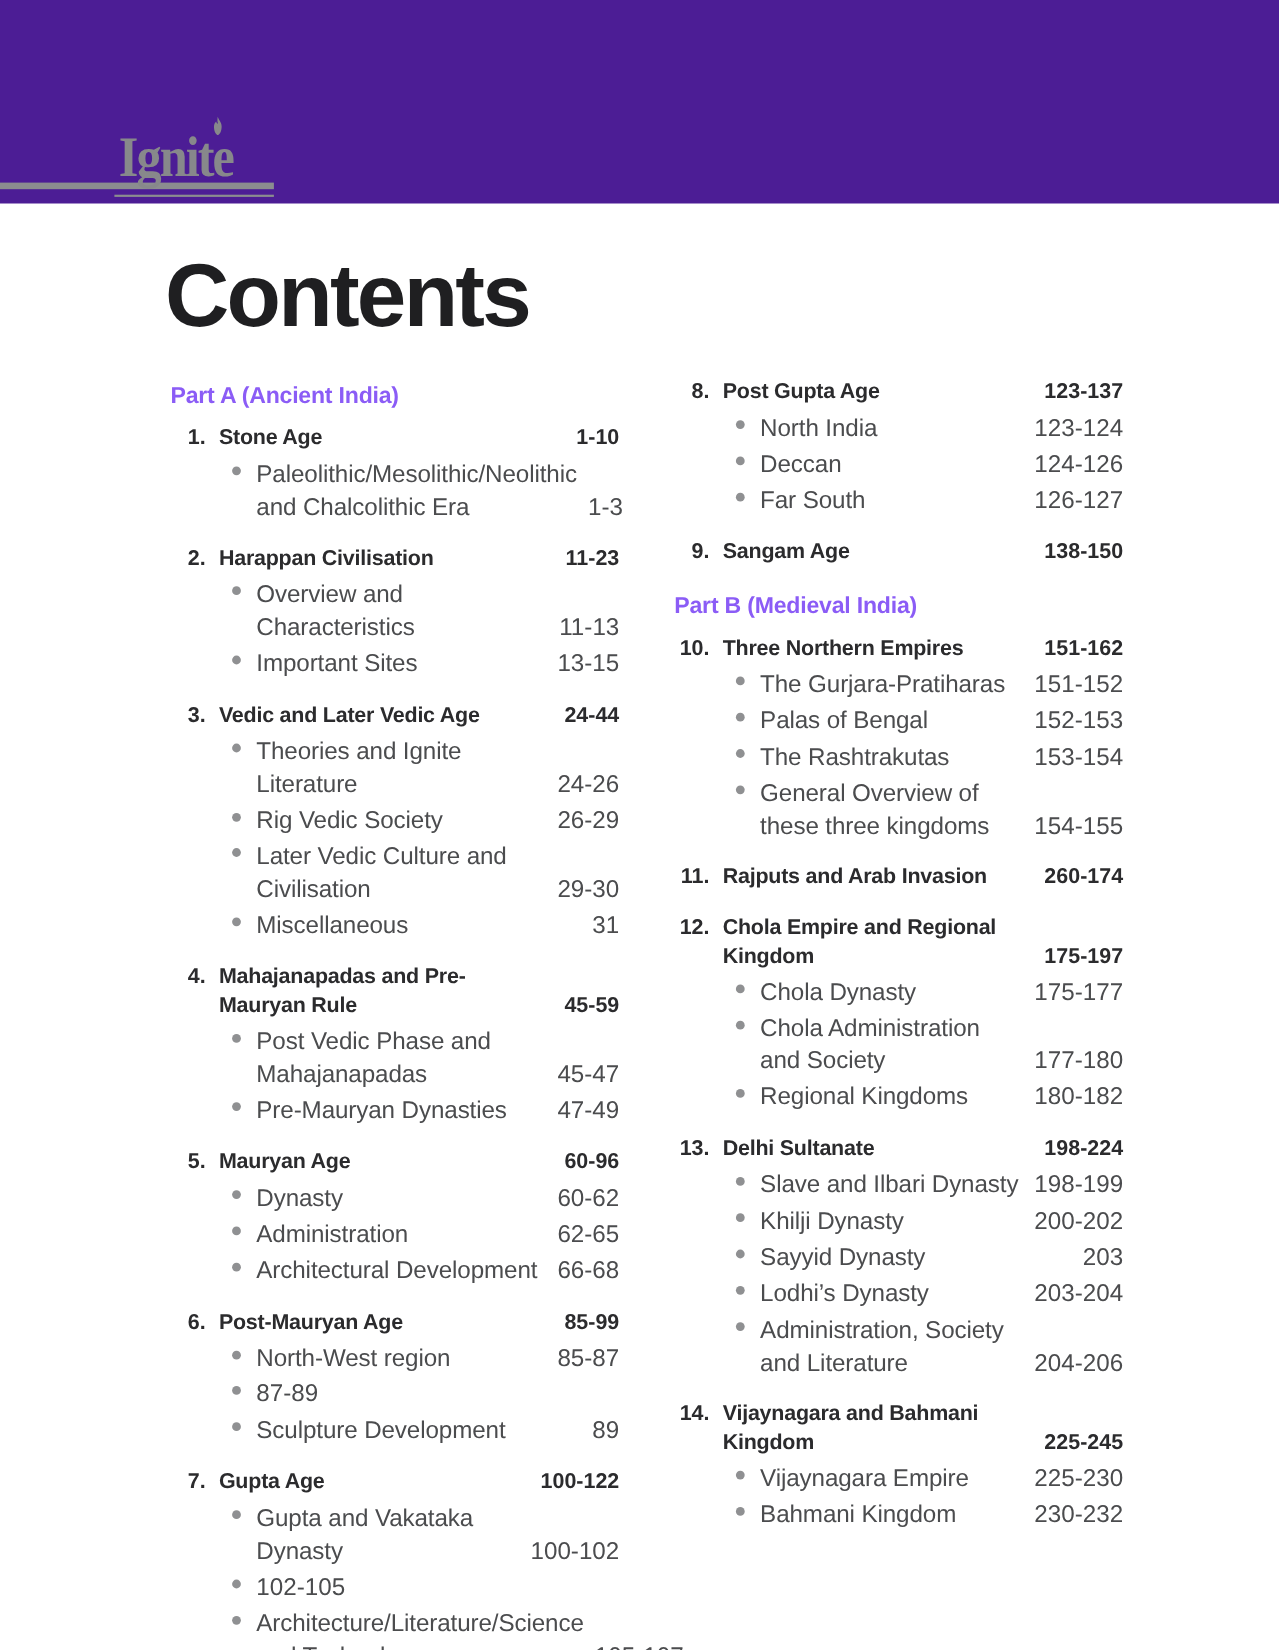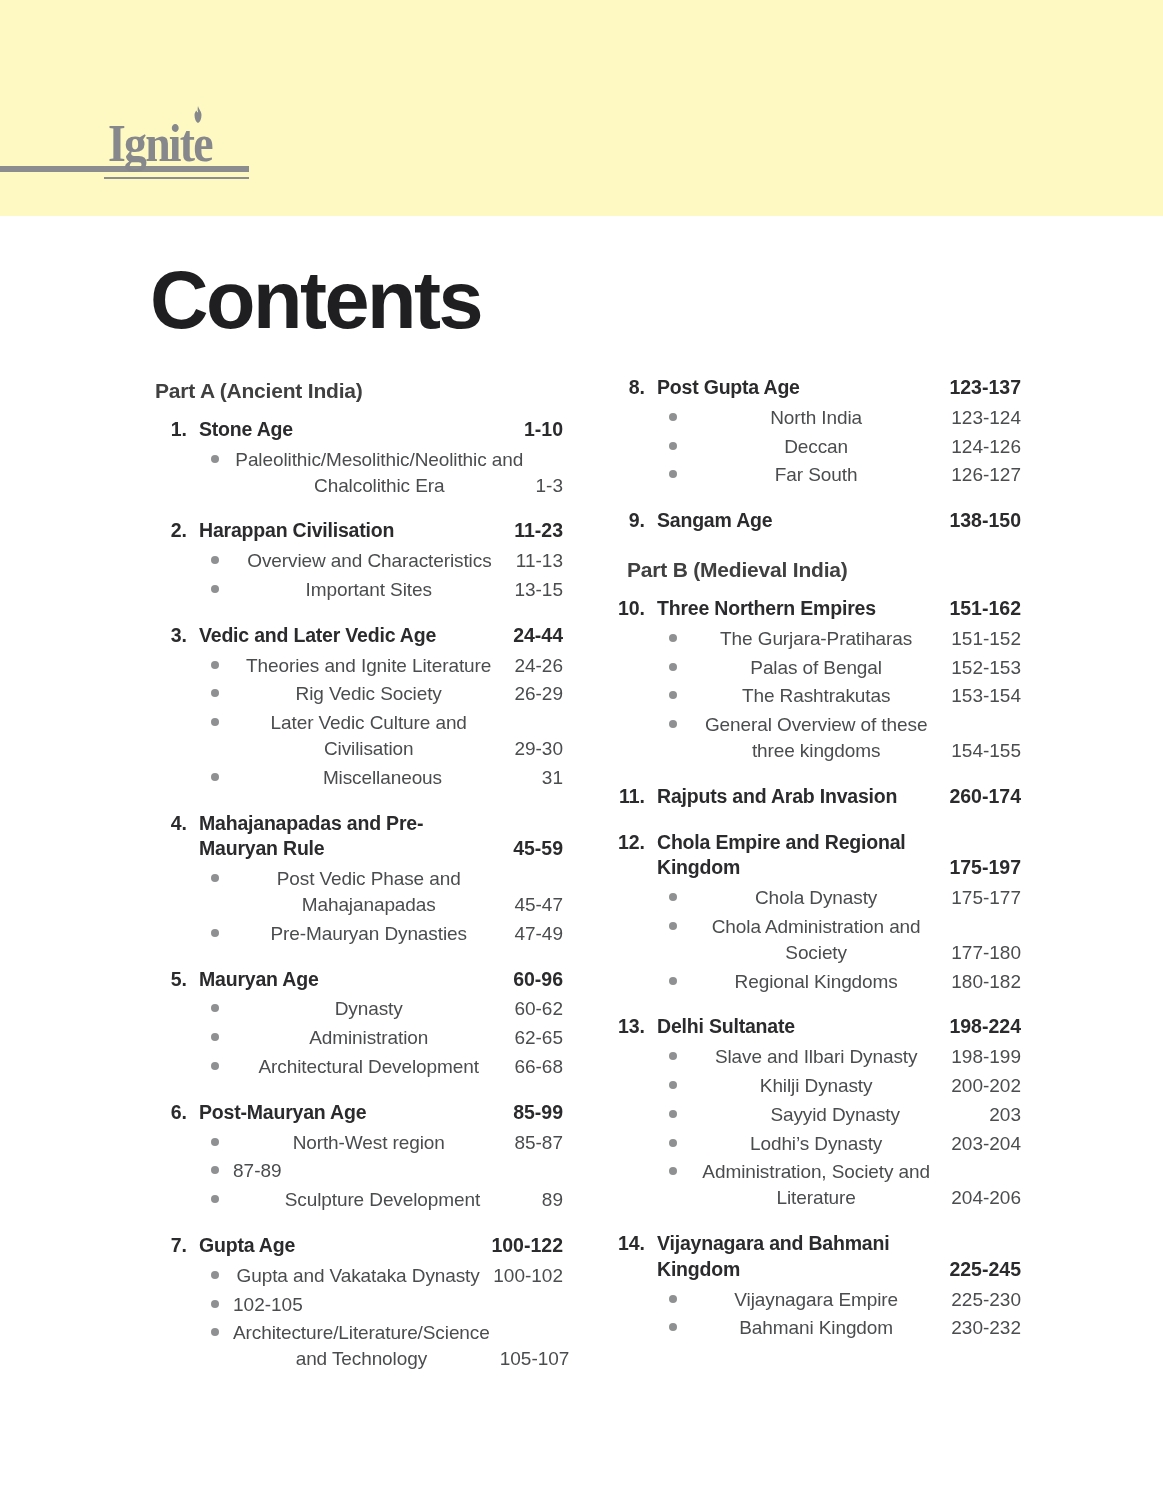--- a/index.html
+++ b/index.html
@@ -7,22 +7,22 @@
     position:relative;
     width:1163px;height:1500px;
     background:#ffffff;
     font-family:"Liberation Sans","DejaVu Sans",sans-serif;
     overflow:hidden;
     color:#2b2b2d;
   }
   
   .banner{
     position:relative;
-    width:100%;height:216px;
-    background:#fef9c3;
+    width:100%;height:185px;
+    background:#4c1d95;
   }
   .logo-rule{
     position:absolute;left:0;top:166px;
     width:249px;height:6px;background:#8b8d8f;
   }
   .logo-underline{
     position:absolute;left:104px;top:177px;
     width:145px;height:2px;background:#8b8d8f;
   }
   .logo{
@@ -45,40 +45,39 @@
     color:#1f1f21;
     line-height:1;
   }
   
   .columns{
     display:flex;gap:50px;
     margin:34px 142px 0 155px;
   }
   .col{flex:1;min-width:0;}
   .part-header{
-    font-size:21px;font-weight:bold;color:#404040;
+    font-size:21px;font-weight:bold;color:#8b5cf6;
     margin:4px 0 14px 0;
     letter-spacing:-.2px;
   }
-  .col .part-header:not(:first-child){margin-top:24px;margin-left:14px;}
+  .col .part-header:not(:first-child){margin-top:24px;}
   .chapter-block{margin-bottom:20px;}
   .chapter-row{
     display:flex;align-items:flex-start;
     font-weight:bold;font-size:19.5px;line-height:1.32;
     color:#2b2b2d;
     margin-bottom:4px;
   }
   .chap-num{flex:none;width:32px;text-align:right;margin-right:12px;}
   .chap-title{flex:1;padding-right:12px;letter-spacing:-.2px;}
   .chap-pages{flex:none;align-self:flex-end;}
   .sub-row{
     display:flex;align-items:flex-start;
-    font-size:19px;line-height:1.36;color:#4b4c4e;
+    font-size:22px;line-height:1.36;color:#4b4c4e;
     margin:3px 0;
-    text-align:center;
   }
   .bullet{
     flex:none;width:8px;height:8px;border-radius:50%;
     background:#8f9092;
     margin:8px 14px 0 56px;
   }
   .sub-text{flex:1;padding-right:10px;letter-spacing:-.1px;}
   .sub-pages{flex:none;align-self:flex-end;color:#4b4c4e;}
 </style>
 </head>

